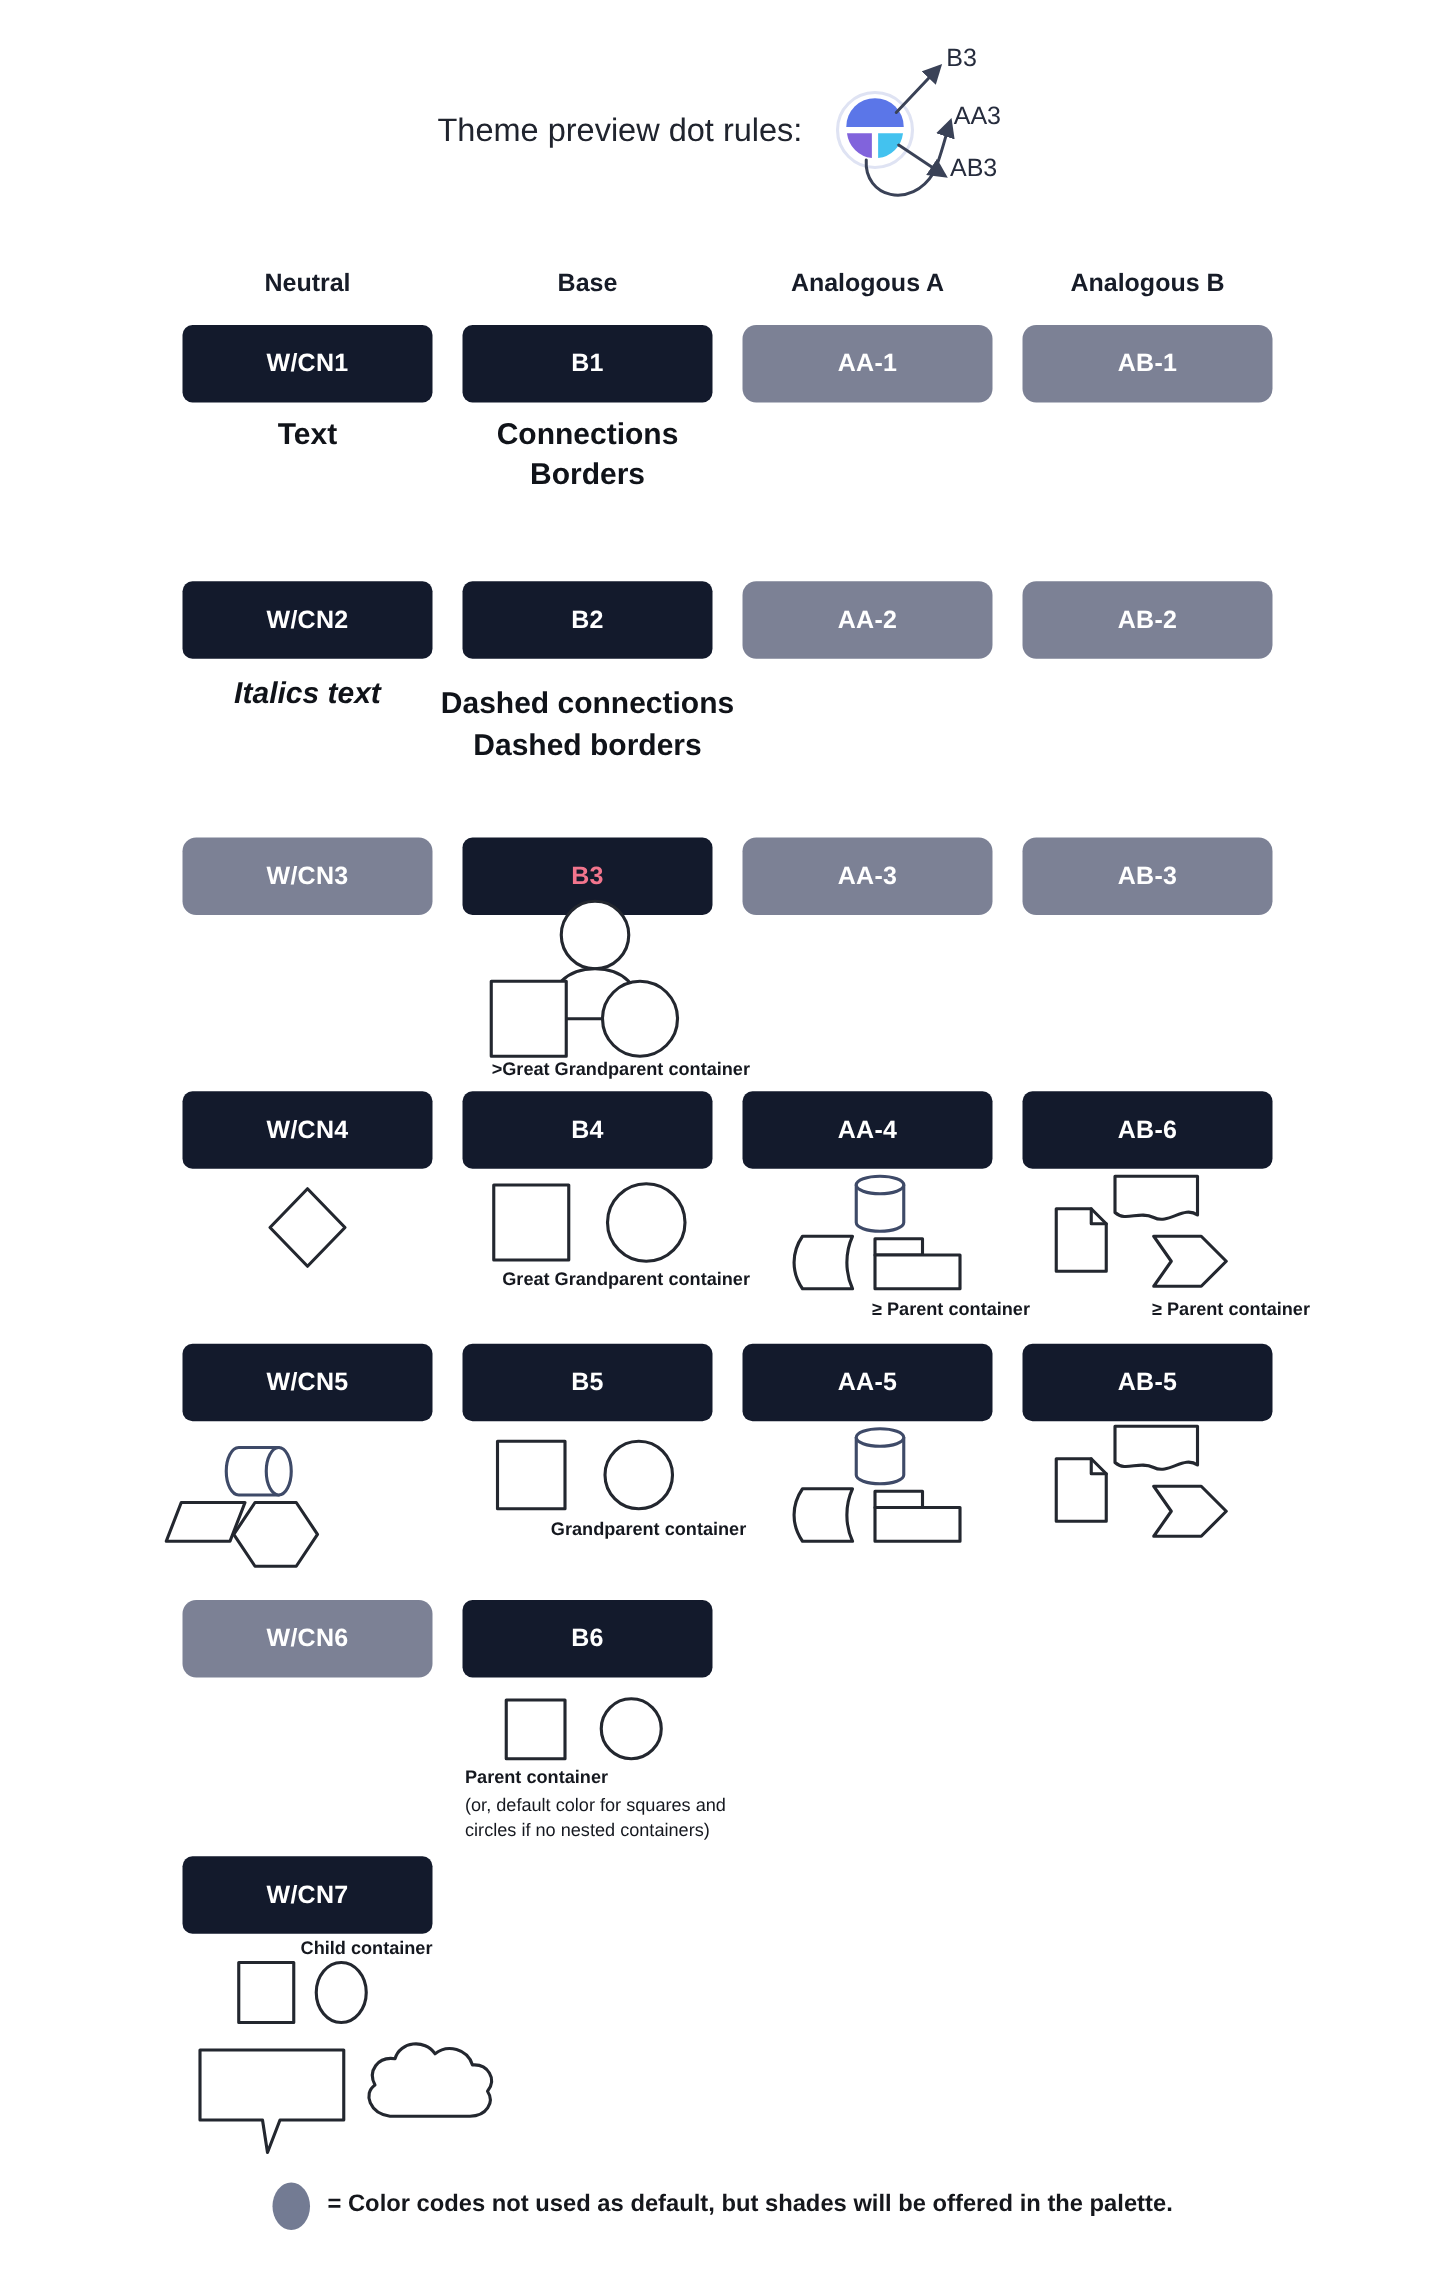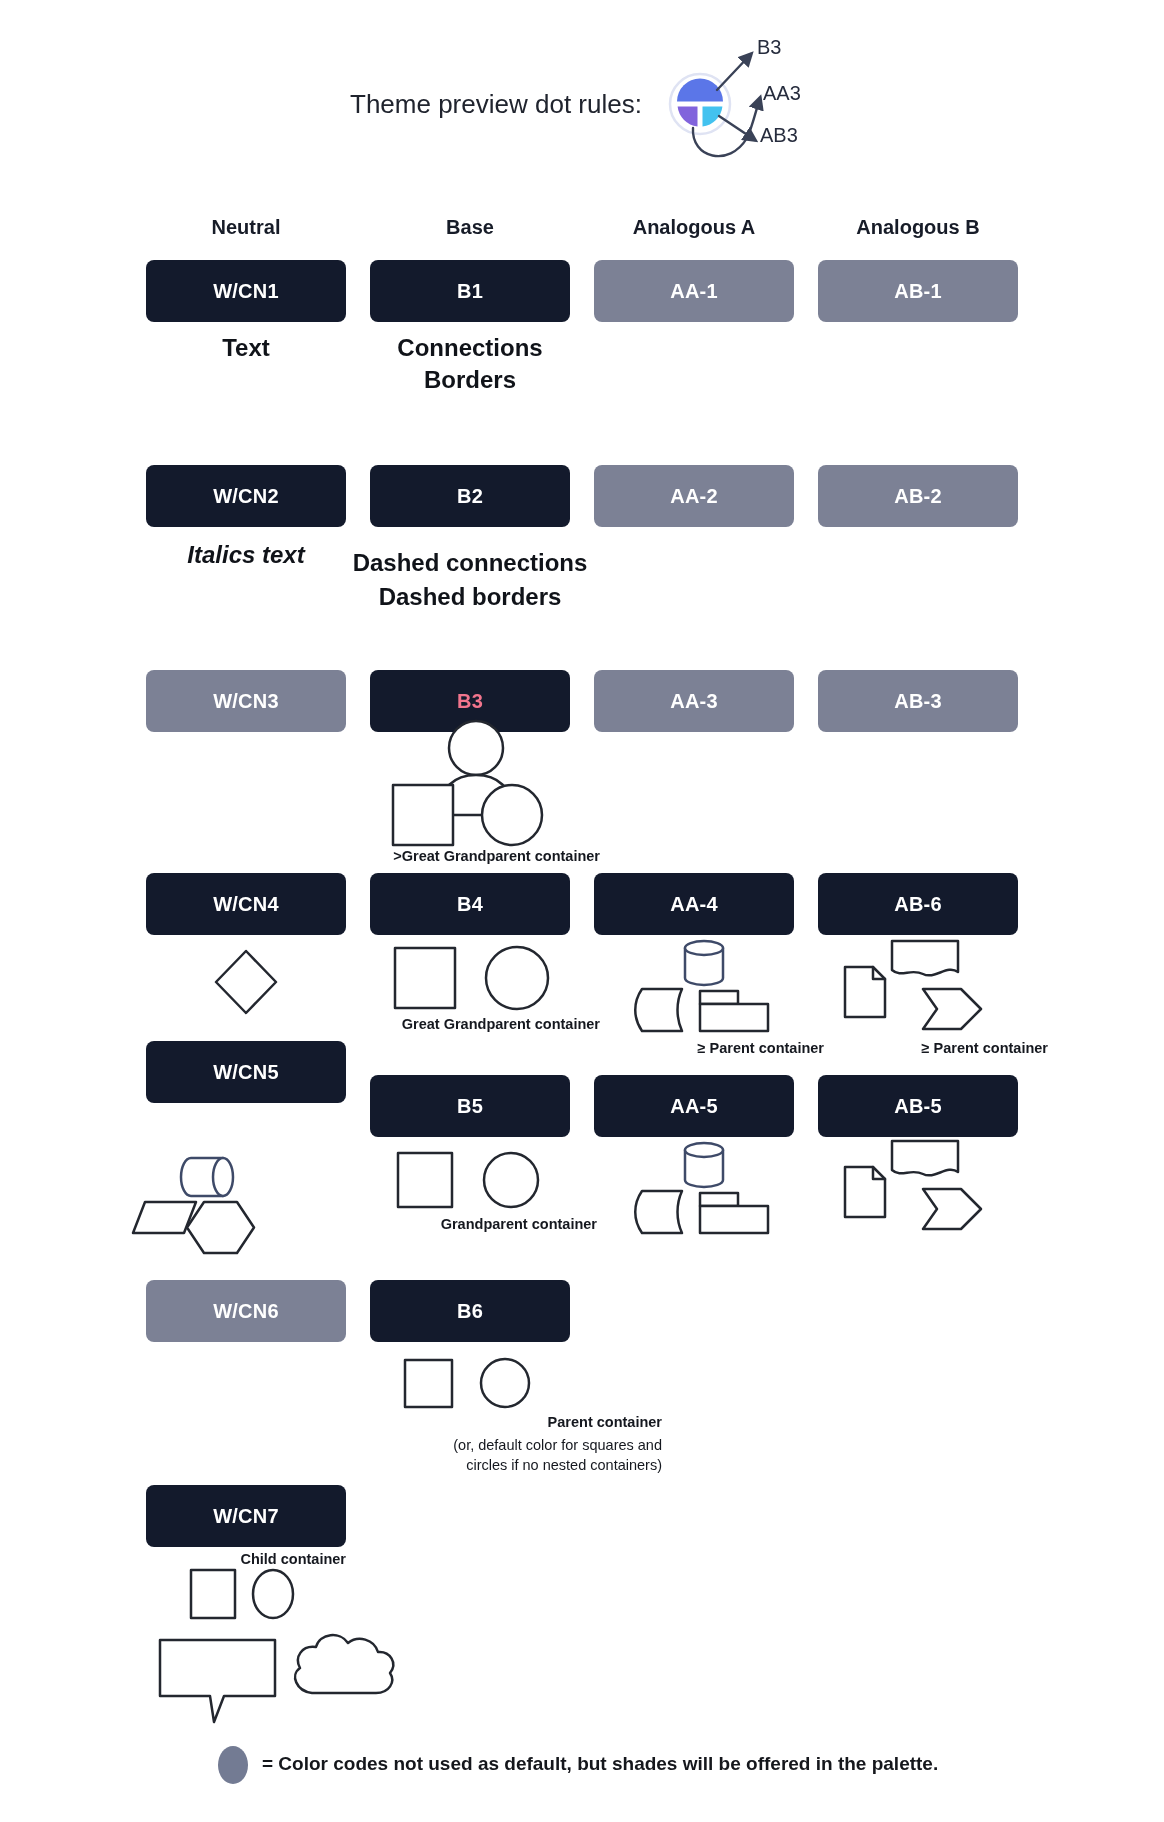--- a/index.html
+++ b/index.html
@@ -14,30 +14,30 @@
   .dot-label{position:absolute;font-size:20px;color:#262c3d;white-space:nowrap;}
   .col-header{
     position:absolute;width:200px;text-align:center;font-weight:700;font-size:20px;color:#171c28;
   }
   .pill{
     position:absolute;width:200px;height:62px;border-radius:8px;
     display:flex;align-items:center;justify-content:center;
     color:#fff;font-weight:700;font-size:20px;letter-spacing:.2px;
   }
   .pill.dark{background:var(--dark-pill);}
-  .pill.slate{background:var(--slate-pill);}
+  .pill.slate{background:var(--slate-pill);border-radius:11px;}
   .pill.pink{color:var(--pink);}
   .ann{
     position:absolute;width:260px;text-align:center;font-weight:700;font-size:24px;color:#101319;
   }
   .ann.italic{font-style:italic;text-align:center;}
   .caption{
     position:absolute;width:260px;text-align:right;font-weight:700;font-size:14.5px;color:#15181f;
   }
-  .caption.left{text-align:right;width:290px;}
+  .caption.left{text-align:left;width:290px;}
   .caption.normal{font-weight:400;}
   .shape{stroke:var(--shape-stroke);stroke-width:2.5;fill:#fff;stroke-linejoin:round;stroke-linecap:round;}
   .shape.cyl{stroke:var(--cylinder-stroke);}
   .shape.noFill{fill:none;}
   .arrow{fill:none;stroke:var(--arrow);stroke-width:2.4;stroke-linecap:round;}
   .legend-dot{
     position:absolute;width:30px;height:38px;border-radius:50%;background:var(--legend-dot);
   }
   .legend-text{position:absolute;font-weight:700;font-size:19px;color:#15171c;white-space:nowrap;text-align:right;}
 </style>
@@ -138,21 +138,21 @@
   <svg class="abs" style="left:835px;top:937px" width="150" height="96" viewBox="0 0 150 96">
     <g>
       <path class="shape" d="M10,30 L38,30 L50,42 L50,80 L10,80 Z"></path>
       <path class="shape noFill" d="M38,30 L38,42 L50,42"></path>
     </g>
     <path class="shape" d="M57,4 L123,4 L123,35 C112,27 100,43 88,37 C76,31 66,41 57,33 Z"></path>
     <polygon class="shape" points="88,52 126,52 146,72 126,92 88,92 102,72"></polygon>
   </svg>
   <div class="caption" style="left:788px;top:1040px">≥ Parent container</div>
 
-  <div class="pill dark" style="left:146px;top:1041px">W/CN5</div>
+  <div class="pill dark" style="left:146px;top:1075px">W/CN5</div>
   <div class="pill dark" style="left:370px;top:1075px">B5</div>
   <div class="pill dark" style="left:594px;top:1075px">AA-5</div>
   <div class="pill dark" style="left:818px;top:1075px">AB-5</div>
 
   <svg class="abs" style="left:125px;top:1150px" width="140" height="106" viewBox="0 0 140 106">
     <g>
       <path class="shape cyl" d="M98,8 L66,8 A10,19 0 0 0 66,46 L98,46"></path>
       <ellipse class="shape cyl" cx="98" cy="27" rx="10" ry="19"></ellipse>
     </g>
     <polygon class="shape" points="20,52 71,52 59,83 8,83"></polygon>

